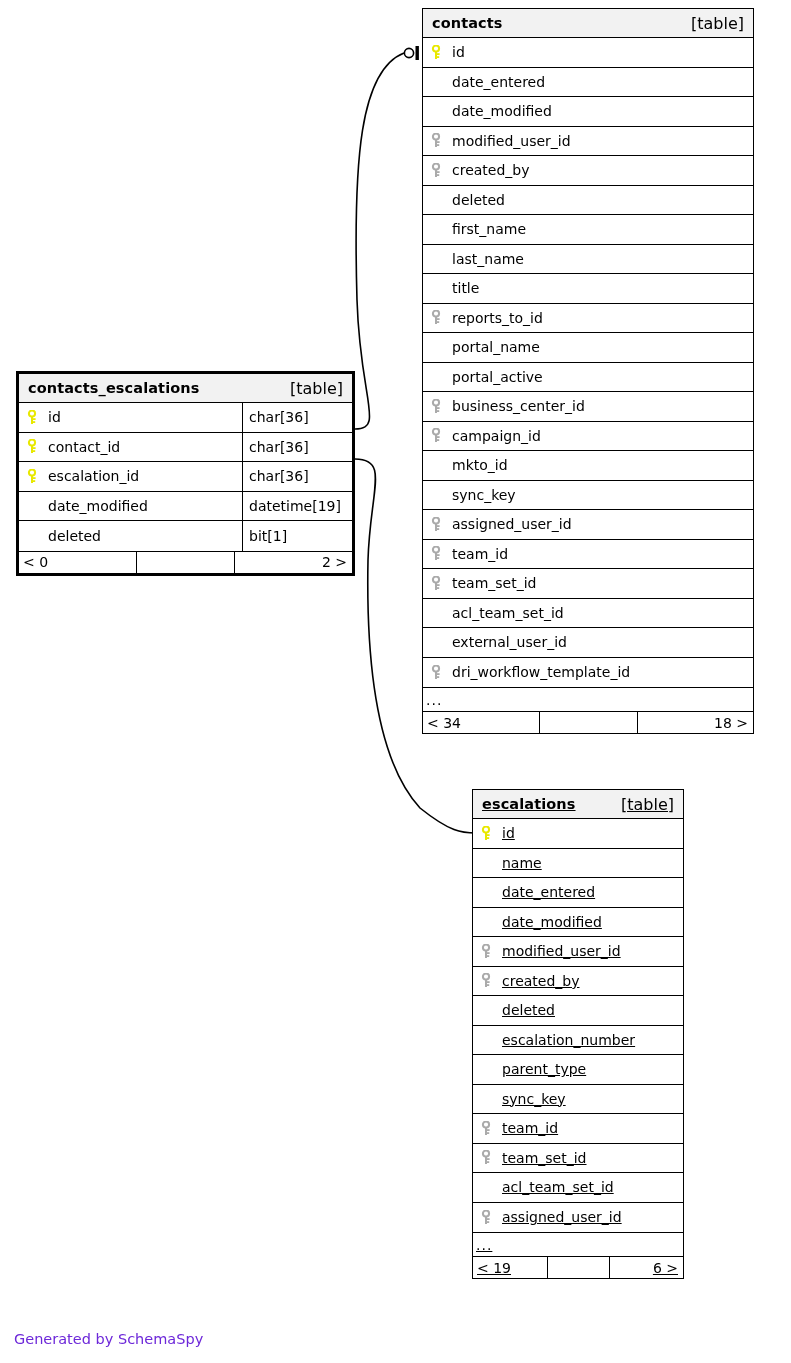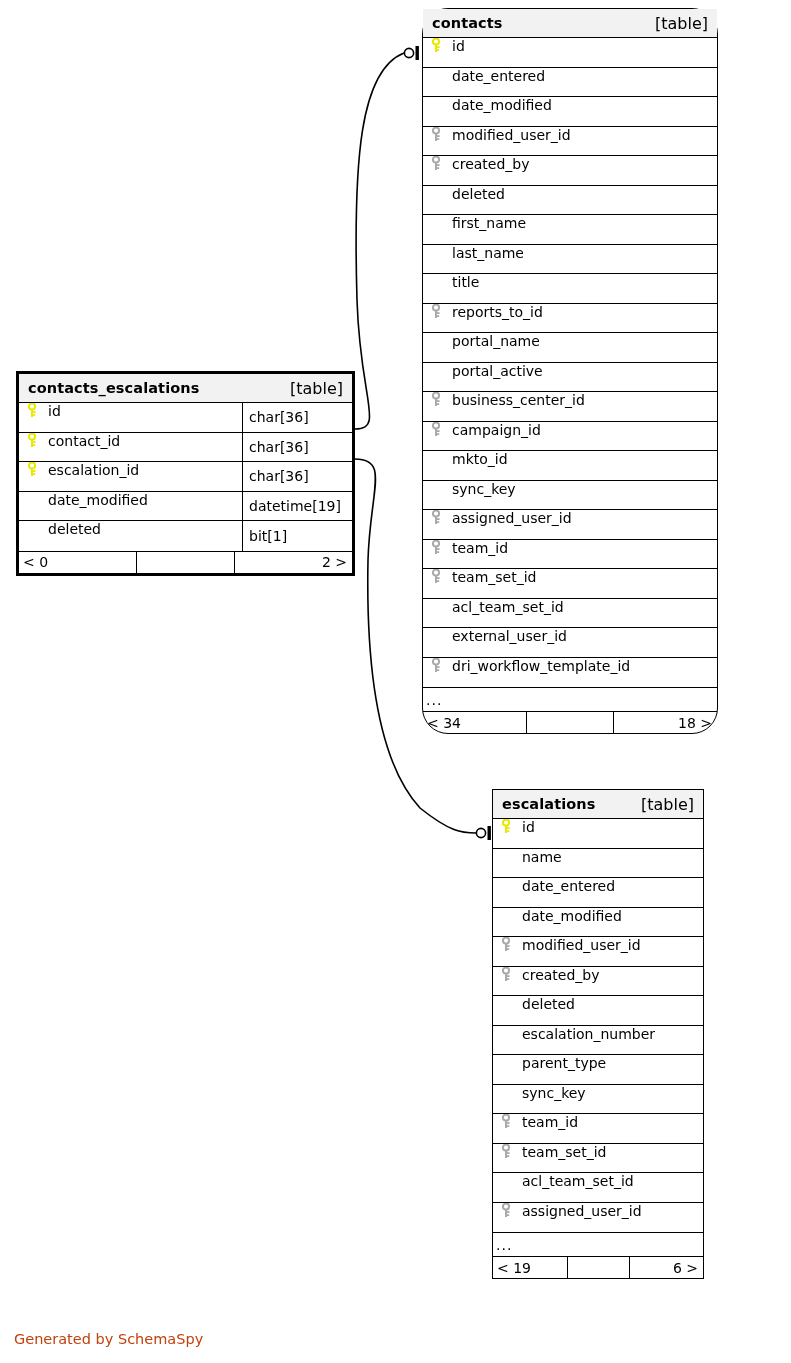--- a/index.html
+++ b/index.html
@@ -33,21 +33,21 @@
   .er-row{
     display:flex;align-items:center;
     height:29.5px;
     border-bottom:1px solid #000;
     box-sizing:border-box;
     font-size:14px;
   }
   .er-row:last-of-type{border-bottom:none;}
 
   .er-name{
-    display:flex;align-items:flex-start;
+    display:flex;align-items:center;
     flex:1 1 auto;min-width:0;
     padding-left:8px;
     box-sizing:border-box;
     height:100%;
   }
   .er-type{
     flex:0 0 auto;
     border-left:1px solid #000;
     padding-left:6px;
     height:100%;
@@ -100,42 +100,42 @@
   #connectors{
     position:absolute;left:0;top:0;width:791px;height:1363px;
     z-index:1;pointer-events:none;
   }
 
   
   .credit{
     position:absolute;
     left:14px;top:1331px;
     font-size:14.5px;
-    color:#c2410c;
+    color:#6d28d9;
   }
 </style>
 </head>
 <body>
 
 <svg id="connectors" viewBox="0 0 791 1363" xmlns="http://www.w3.org/2000/svg">
 
   <g>
     <path d="M 355,429 C 385,429 360,400 357,300 C 353,160 360,70 404,53" fill="none" stroke="#000" stroke-width="1.6"></path>
     <circle cx="409" cy="53" r="4.6" fill="#ffffff" stroke="#000" stroke-width="1.6"></circle>
     <rect x="415.5" y="46" width="3.4" height="14" fill="#000"></rect>
   </g>
 
   <g>
     <path d="M 355,459 C 390,459 370,490 368,560 C 366,660 376,760 420,808 C 450,832 462,833 476,833" fill="none" stroke="#000" stroke-width="1.6"></path>
     <circle cx="481" cy="833" r="4.6" fill="#ffffff" stroke="#000" stroke-width="1.6"></circle>
     <rect x="487.5" y="826" width="3.4" height="14" fill="#000"></rect>
   </g>
 </svg>
 
-<div class="er-table" id="tbl-contacts" style="left:422px;top:8px;width:296px;border-radius:26px;">
+<div class="er-table" id="tbl-contacts" style="left:422px;top:8px;width:332px;">
   <div class="er-head">
     <span class="er-title">contacts</span>
     <span class="er-kind">[table]</span>
   </div>
   <div>
       <div class="er-row">
         <div class="er-name">
           <span class="key">
             <svg width="15" height="15" viewBox="0 0 15 15">
               <circle cx="5" cy="3.6" r="3.1" fill="none" stroke="#e8e800" stroke-width="2"></circle>
@@ -408,21 +408,21 @@
         <div class="er-type" style="width: 110px;">bit[1]</div>
       </div>
     </div>
   <div class="er-foot">
     <div class="foot-l">&lt; 0</div>
     <div class="foot-m"></div>
     <div class="foot-r">2 &gt;</div>
   </div>
 </div>
 
-<div class="er-table" id="tbl-escalations" style="left:492px;top:789px;width:212px;">
+<div class="er-table" id="tbl-escalations" style="left:472px;top:789px;width:212px;text-decoration:underline;">
   <div class="er-head">
     <span class="er-title">escalations</span>
     <span class="er-kind">[table]</span>
   </div>
   <div>
       <div class="er-row">
         <div class="er-name">
           <span class="key">
             <svg width="15" height="15" viewBox="0 0 15 15">
               <circle cx="5" cy="3.6" r="3.1" fill="none" stroke="#e8e800" stroke-width="2"></circle>

